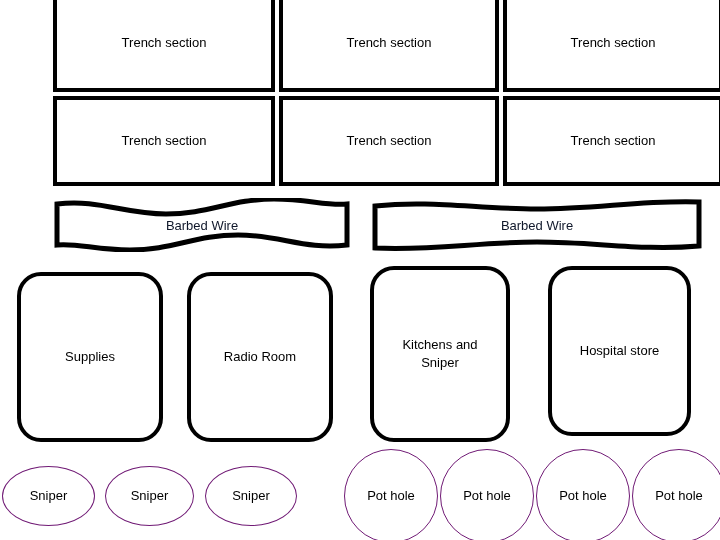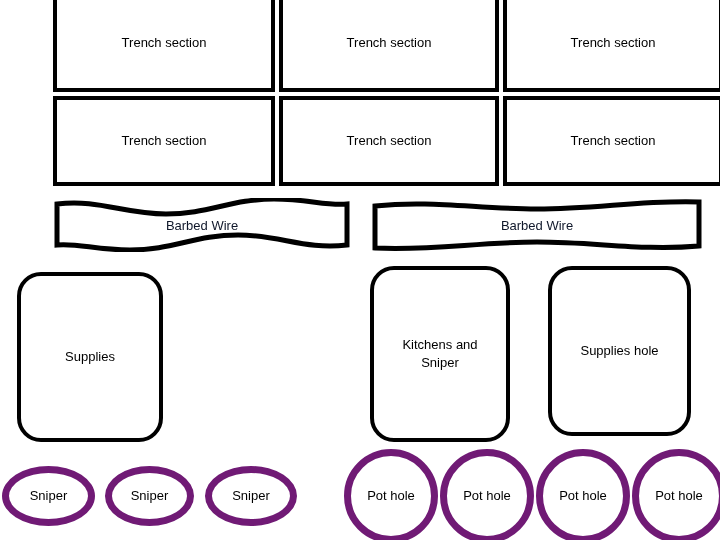--- a/index.html
+++ b/index.html
@@ -37,21 +37,21 @@
     font-size: 13px;
     line-height: 1.25;
   }
   .roundbox {
     border: 4px solid #000000;
     border-radius: 24px;
     font-size: 13px;
     line-height: 1.35;
   }
   .ellipse {
-    border: 7px solid #701a75;
+    border: 1px solid #701a75;
     border-radius: 50%;
     font-size: 13px;
     line-height: 1.35;
   }
   .wave-wrap {
     position: absolute;
     background: transparent;
     border: none;
   }
   .wave-wrap svg {
@@ -113,25 +113,28 @@
     <svg width="330" height="54" viewBox="0 0 330 54" xmlns="http://www.w3.org/2000/svg">
       <path d="M3,8 C60,2 105,11 165,11 C225,11 270,2 327,4
                L327,48 C270,53 225,44 165,44 C105,44 60,53 3,50 Z" fill="#ffffff" stroke="#000000" stroke-width="5" stroke-linejoin="miter"></path>
     </svg>
     <div class="wave-label lbl">Barbed Wire</div>
   </div>
 
   <div class="shape roundbox" style="left:14px; top:272px; width:146px; height:170px;">
     <span class="lbl">Supplies</span>
   </div>
+  <div class="shape roundbox" style="left:184px; top:272px; width:146px; height:170px;">
+    <span class="lbl">Radio Room</span>
+  </div>
   <div class="shape roundbox" style="left:367px; top:266px; width:140px; height:176px;">
     <span class="lbl" style="max-width:100px;">Kitchens and Sniper</span>
   </div>
   <div class="shape roundbox" style="left:545px; top:266px; width:143px; height:170px;">
-    <span class="lbl">Supplies hole</span>
+    <span class="lbl">Hospital store</span>
   </div>
 
   <div class="shape ellipse" style="left:-1px; top:466px; width:93px; height:60px;">
     <span class="lbl">Sniper</span>
   </div>
   <div class="shape ellipse" style="left:102px; top:466px; width:89px; height:60px;">
     <span class="lbl">Sniper</span>
   </div>
   <div class="shape ellipse" style="left:202px; top:466px; width:92px; height:60px;">
     <span class="lbl">Sniper</span>

